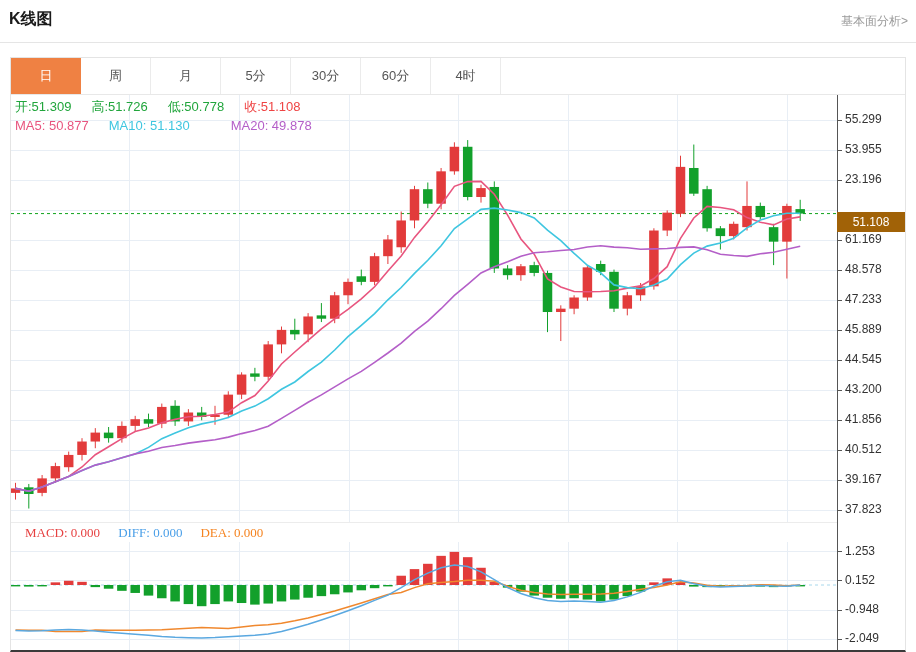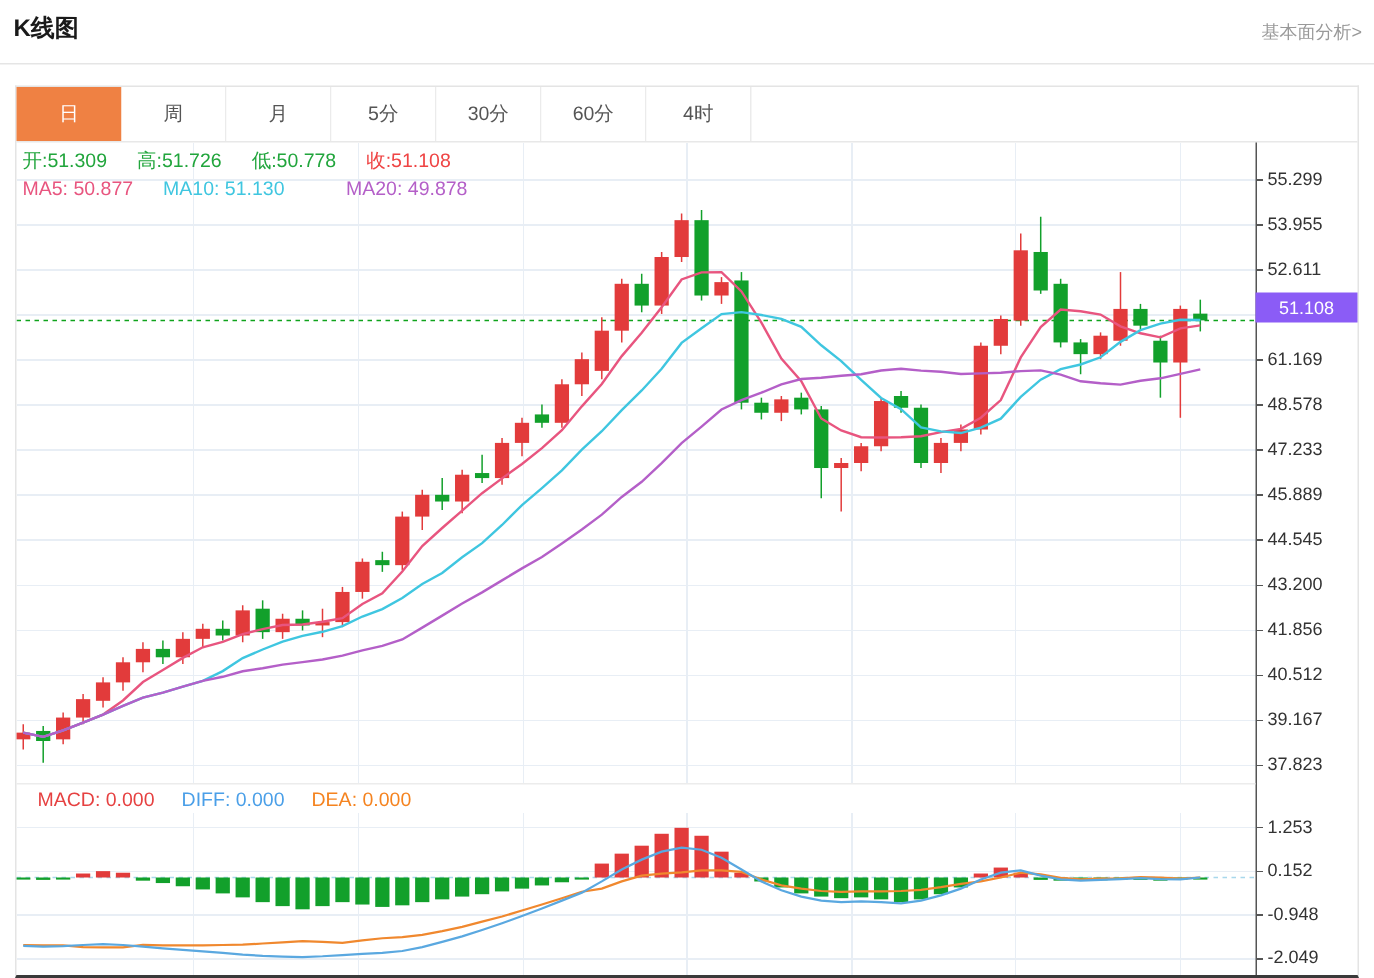--- a/index.html
+++ b/index.html
@@ -11,21 +11,21 @@
   .tabs{display:flex;height:36px;border-bottom:1px solid #e8e8e8;}
   .tab{width:70px;height:36px;line-height:36px;text-align:center;font-size:13px;color:#555;background:#fff;border-right:1px solid #ebebeb;cursor:pointer;box-sizing:border-box;}
   .tab.active{background:#ef8143;color:#fff;border-right:none;}
   .chart-wrap{position:relative;width:894px;height:555px;}
   #main-svg{position:absolute;left:0;top:0;}
   #macd-svg{position:absolute;left:0;top:447px;}
   .legend{position:absolute;left:4px;white-space:nowrap;font-size:13px;z-index:3;}
   .legend span{margin-right:20px;}
   #ohlc-row{top:3px;}
   #ma-row{top:23px;}
-  .macd-row{position:absolute;left:0;top:427px;width:826px;height:20px;border-top:1px solid #ececec;font-size:13px;line-height:20px;padding-left:14px;box-sizing:border-box;z-index:3;white-space:nowrap;}
+  .macd-row{position:absolute;left:0;top:427px;width:826px;height:20px;border-top:1px solid #ececec;font-size:13px;line-height:20px;padding-left:14px;box-sizing:border-box;z-index:3;white-space:nowrap;font-family:Liberation Serif, serif;}
   .macd-row span{margin-right:18px;}
   .axis-line{position:absolute;left:826px;top:0;width:1px;height:555px;background:#555;z-index:2;}
   .axis-label{position:absolute;left:834px;width:58px;font-size:12px;color:#333;z-index:3;}
   .price-tag{position:absolute;left:826px;width:68px;height:20px;line-height:20px;text-align:center;color:#fff;font-size:12px;z-index:4;}
 </style>
 </head>
 <body>
 
 <div class="header">
   <div class="page-title">K线图</div>
@@ -283,33 +283,33 @@
         <rect x="757.85" y="43" width="9.5" height="2.12" fill="#12a02b"></rect>
         <rect x="771.1500000000001" y="43" width="9.5" height="1.4" fill="#12a02b"></rect>
         <rect x="784.45" y="43" width="9.5" height="1.4" fill="#12a02b"></rect>
         <polyline points="4.5,88.0 17.8,88.3 31.1,88.3 44.4,89.4 57.7,89.6 71.0,89.6 84.3,88.0 97.6,88.3 110.9,88.3 124.2,88.3 137.5,88.0 150.8,87.8 164.1,87.0 177.4,86.2 190.7,85.4 204.0,85.9 217.3,86.5 230.6,84.9 243.9,83.5 257.2,82.8 270.5,81.2 283.8,78.8 297.1,75.9 310.4,72.4 323.7,69.0 337.0,65.0 350.3,61.0 363.6,56.8 376.9,52.5 390.2,50.4 403.5,45.6 416.8,41.7 430.1,40.4 443.4,39.6 456.7,38.2 470.0,38.2 483.3,39.3 496.6,44.3 509.9,48.3 523.2,50.4 536.5,52.0 549.8,52.5 563.1,52.3 576.4,52.3 589.7,52.0 603.0,51.2 616.3,49.4 629.6,47.2 642.9,45.6 656.2,43.0 669.5,39.8 682.8,40.9 696.1,43.3 709.4,44.3 722.7,43.8 736.0,43.5 749.3,42.7 762.6,43.0 775.9,43.8 789.2,43.0" fill="none" stroke="#f0882e" stroke-width="1.5"></polyline>
         <polyline points="4.5,88.6 17.8,89.1 31.1,88.8 44.4,88.0 57.7,87.5 71.0,88.0 84.3,89.1 97.6,90.2 110.9,91.2 124.2,92.3 137.5,93.3 150.8,94.4 164.1,95.2 177.4,95.7 190.7,96.0 204.0,95.5 217.3,94.7 230.6,93.9 243.9,93.3 257.2,92.0 270.5,89.4 283.8,85.9 297.1,82.2 310.4,78.0 323.7,73.5 337.0,68.7 350.3,63.7 363.6,58.4 376.9,53.1 390.2,45.6 403.5,37.7 416.8,31.1 430.1,25.8 443.4,23.1 456.7,24.5 470.0,29.8 483.3,37.7 496.6,45.6 509.9,51.5 523.2,55.7 536.5,58.4 549.8,59.4 563.1,58.9 576.4,59.4 589.7,60.2 603.0,58.4 616.3,54.9 629.6,50.4 642.9,44.3 656.2,39.8 669.5,38.2 682.8,41.7 696.1,44.3 709.4,45.1 722.7,44.6 736.0,44.1 749.3,43.5 762.6,44.1 775.9,44.3 789.2,43.0" fill="none" stroke="#5aa8e0" stroke-width="1.5"></polyline>
       </svg>
     <div class="axis-line"></div>
     <div id="main-axis">
         <div class="axis-label" style="top: 17px;">55.299</div>
         <div class="axis-label" style="top: 47.0115px;">53.955</div>
-        <div class="axis-label" style="top: 77.023px;">52.611</div>
+        <div class="axis-label" style="top: 77.023px;">23.196</div>
         <div class="axis-label" style="top: 137.068px;">61.169</div>
         <div class="axis-label" style="top: 167.08px;">48.578</div>
         <div class="axis-label" style="top: 197.114px;">47.233</div>
         <div class="axis-label" style="top: 227.125px;">45.889</div>
         <div class="axis-label" style="top: 257.137px;">44.545</div>
         <div class="axis-label" style="top: 287.171px;">43.200</div>
         <div class="axis-label" style="top: 317.182px;">41.856</div>
         <div class="axis-label" style="top: 347.194px;">40.512</div>
         <div class="axis-label" style="top: 377.228px;">39.167</div>
         <div class="axis-label" style="top: 407.239px;">37.823</div>
       </div>
     <div id="macd-axis">
         <div class="axis-label" style="top: 448.796px;">1.253</div>
         <div class="axis-label" style="top: 477.972px;">0.152</div>
         <div class="axis-label" style="top: 507.122px;">-0.948</div>
         <div class="axis-label" style="top: 536.298px;">-2.049</div>
       </div>
-    <div class="price-tag" id="price-tag" style="background: #8b5cf6; top: 100px;">51.108</div>
+    <div class="price-tag" id="price-tag" style="background: #a16207; top: 117px;">51.108</div>
   </div>
 </div>
 
 </body></html>

